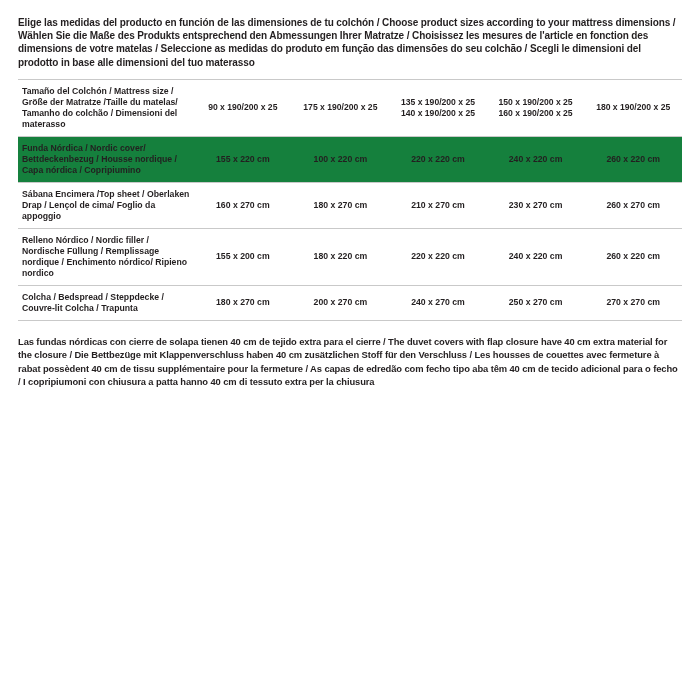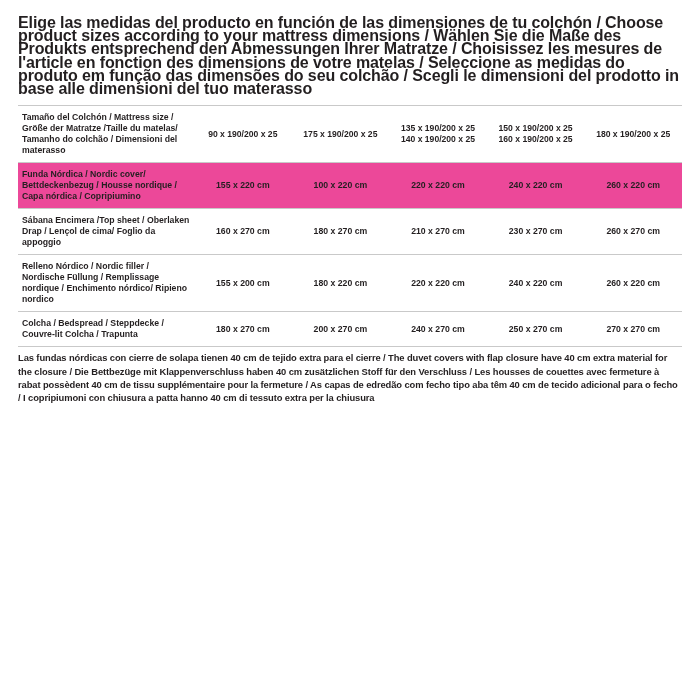--- a/index.html
+++ b/index.html
@@ -16,21 +16,21 @@
   }
   .page {
     width: 700px;
     height: 700px;
     box-sizing: border-box;
     padding: 16px 18px 6px 18px;
     display: flex;
     flex-direction: column;
   }
   .intro {
-    font-size: 16px;
+    font-size: 10px;
     line-height: 13.2px;
     font-weight: bold;
     letter-spacing: -0.1px;
     margin-bottom: 10px;
   }
   table.size-table {
     width: 100%;
     border-collapse: collapse;
     table-layout: fixed;
   }
@@ -55,27 +55,27 @@
   td.val-cell {
     text-align: center;
     font-weight: bold;
     font-size: 9px;
   }
   tr.header-row td.val-cell {
     font-size: 8.6px;
     line-height: 11px;
   }
   tr.shade {
-    background: #ec4899;
+    background: #15803d;
   }
   .val-line {
     display: block;
   }
   .footer {
-    margin-top: 4px;
+    margin-top: 14px;
     font-size: 9.4px;
     line-height: 13.4px;
     font-weight: bold;
     letter-spacing: -0.1px;
   }
   .spacer {
     flex: 1 1 auto;
   }
 </style>
 </head>

